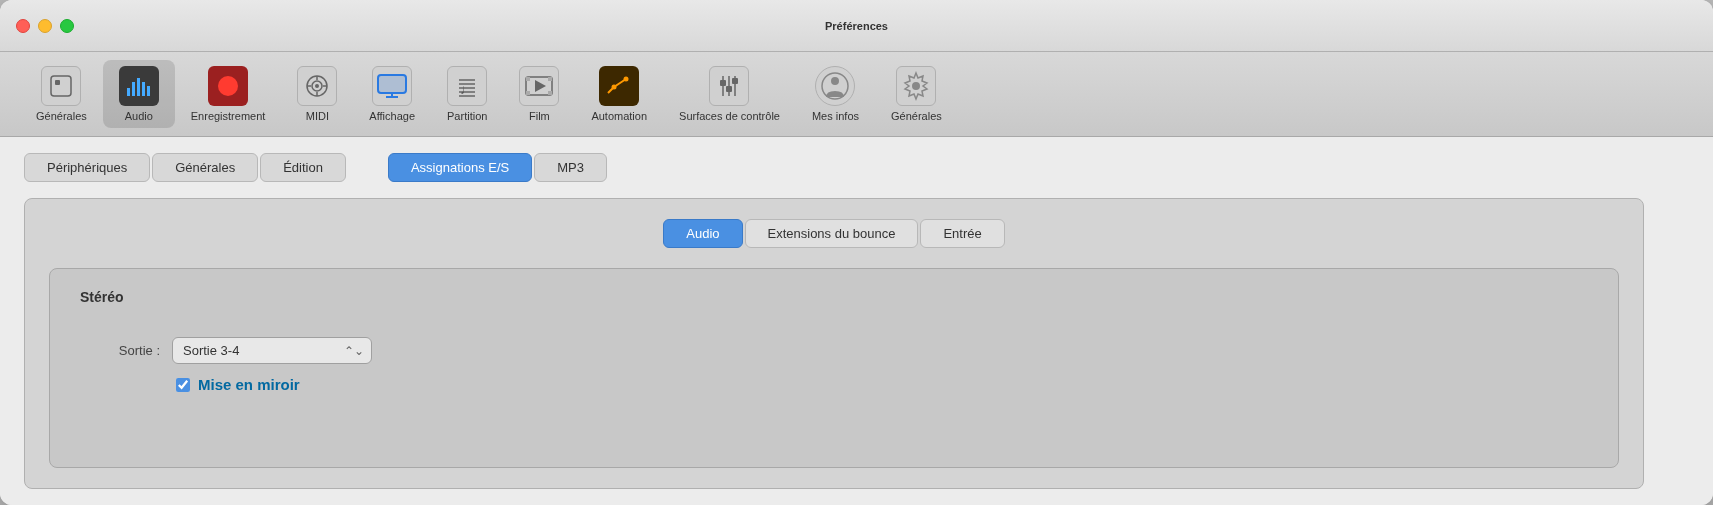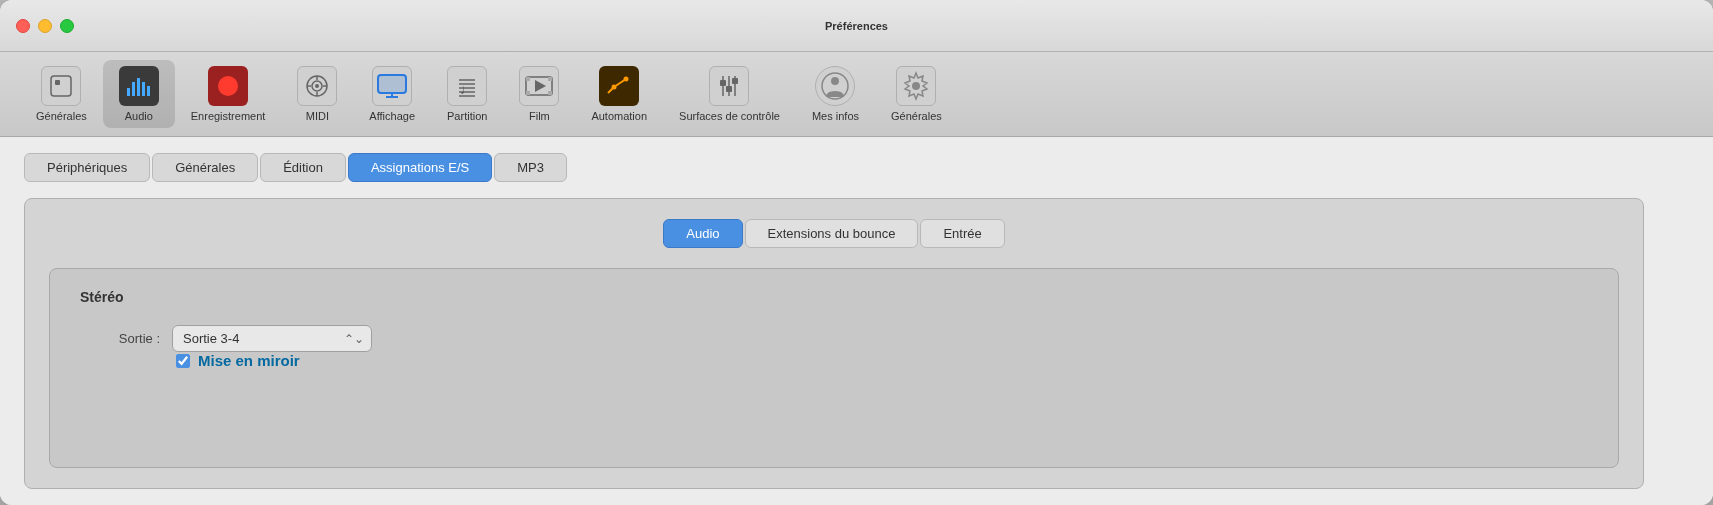--- a/index.html
+++ b/index.html
@@ -190,20 +190,21 @@
       background: #d8d8d8;
       border: 1px solid #b8b8b8;
       border-radius: 6px;
       cursor: pointer;
       user-select: none;
     }
     .tab.active {
       background: #4a90e2;
       color: #fff;
       border-color: #3a7ac8;
+      margin-left: 40px;
     }
 
     
     .inner-panel {
       width: 100%;
       max-width: 1620px;
       flex: 1;
       background: #d4d4d4;
       border-radius: 8px;
       border: 1px solid #b0b0b0;
@@ -241,26 +242,27 @@
       border-radius: 8px;
       border: 1px solid #a8a8a8;
       padding: 20px 30px;
       flex: 1;
     }
 
     .section-title {
       font-size: 14px;
       font-weight: 600;
       color: #333;
-      margin-bottom: 20px;
+      margin-bottom: 32px;
     }
 
     .field-row {
       display: flex;
       align-items: center;
+      margin-bottom: 12px;
       gap: 12px;
       padding-left: 20px;
     }
 
     .field-label {
       font-size: 13px;
       color: #444;
       text-align: right;
       min-width: 60px;
     }

